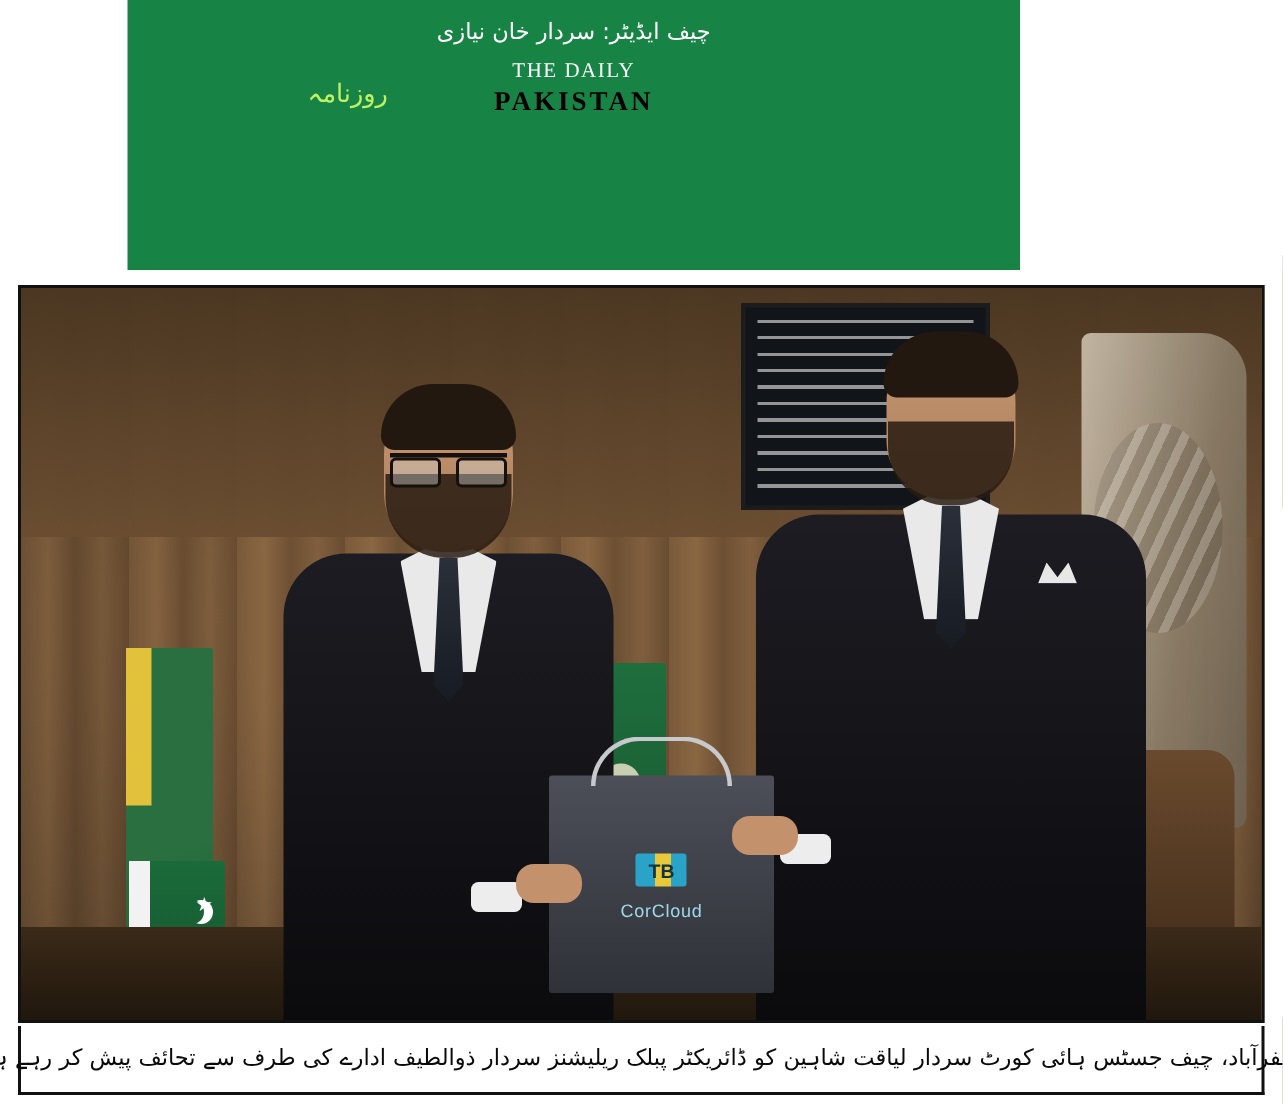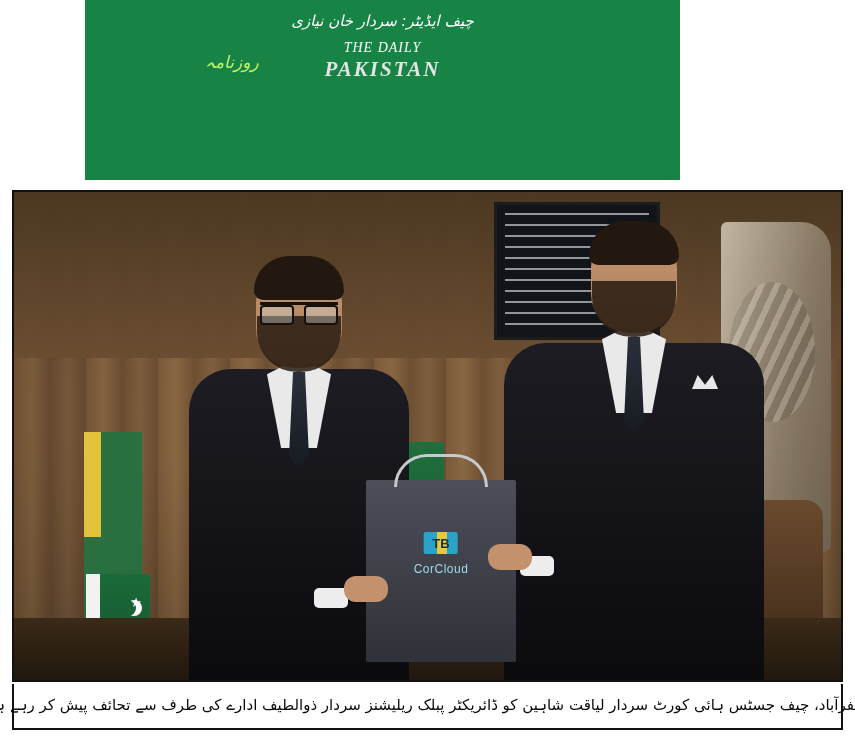--- a/index.html
+++ b/index.html
@@ -20,21 +20,20 @@
     background: #ffffff;
     box-sizing: border-box;
   }
 
   
   .masthead {
     position: relative;
     width: 100%;
     height: 180px;
     background: #ffffff;
-    font-style: italic;
   }
   .masthead-block {
     position: absolute;
     left: 85px;
     top: 0;
     width: 595px;
     height: 180px;
     background: #178445;
     display: flex;
     flex-direction: column;
@@ -53,24 +52,24 @@
   }
   .eng-sub {
     color: #ffffff;
     font-family: "Liberation Serif", serif;
     font-size: 14px;
     letter-spacing: 1px;
     margin-top: 10px;
     text-transform: uppercase;
   }
   .eng-title {
-    color: #e5e5e5;
+    color: #000000;
     font-family: "Liberation Serif", serif;
     font-weight: bold;
-    font-size: 21px;
+    font-size: 18px;
     letter-spacing: 2px;
     margin-top: 1px;
     text-transform: uppercase;
   }
   .urdu-small {
     position: absolute;
     left: 120px;
     top: 52px;
     color: #bef264;
     font-family: "DejaVu Sans", sans-serif;
@@ -297,21 +296,21 @@
     position: absolute;
     right: 46px; top: 150px;
     width: 26px; height: 14px;
     background: #e7e7e8;
     clip-path: polygon(0 100%, 22% 0, 50% 70%, 78% 0, 100% 100%);
   }
   
   .gift-bag {
     position: absolute;
     left: 352px; bottom: 18px;
-    width: 150px; height: 182px;
+    width: 150px; height: 145px;
     background: linear-gradient(180deg,#4c4f58,#2f3238);
     border-radius: 2px;
   }
   .gift-handle {
     position: absolute;
     left: 50%; transform: translateX(-50%);
     top: -26px;
     width: 88px; height: 30px;
     border: 3px solid #c8c9cc;
     border-bottom: none;

